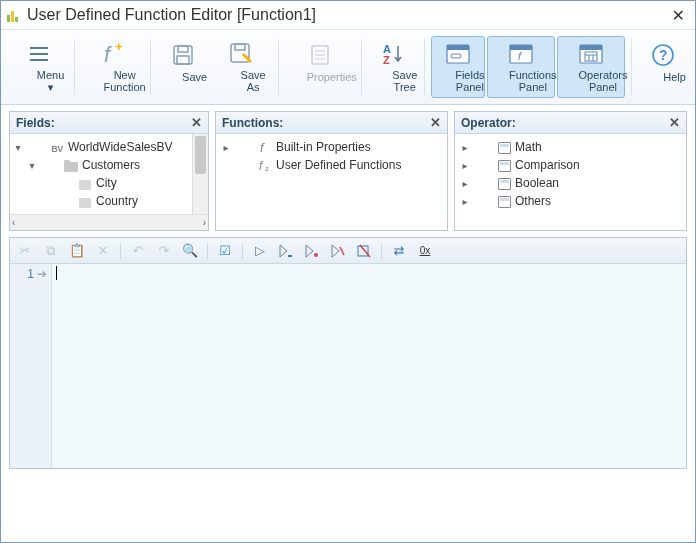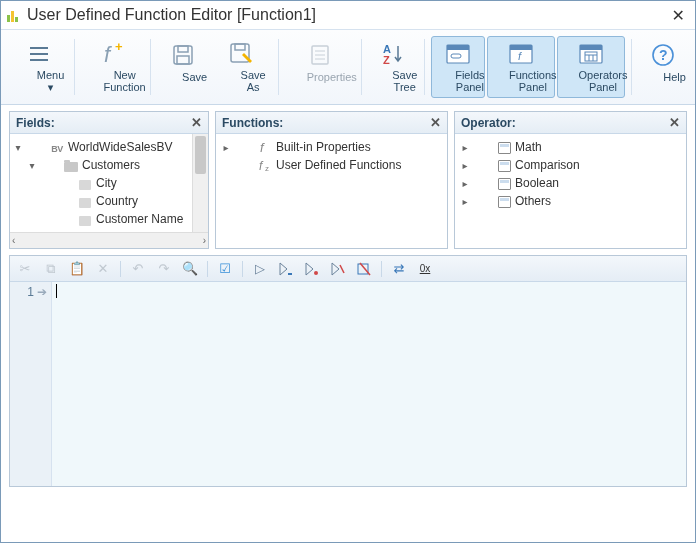--- a/index.html
+++ b/index.html
@@ -215,26 +215,20 @@
                 <span class="ic-field"></span>
               </span>
             <span>City</span>
           </div>
           <div class="row" style="padding-left:40px">
             <span class="ic">
                 <span class="ic-field"></span>
               </span>
             <span>Country</span>
           </div>
-          <div class="row" style="padding-left:40px">
-            <span class="ic">
-                <span class="ic-field"></span>
-              </span>
-            <span>Customer Name</span>
-          </div>
         </div>
         <div class="vsb">
             <div class="thumb"></div>
           </div>
       </div>
       <div class="hsb">
         <span class="harrow">‹</span>
           <span class="harrow">›</span>
       </div>
     </div>

